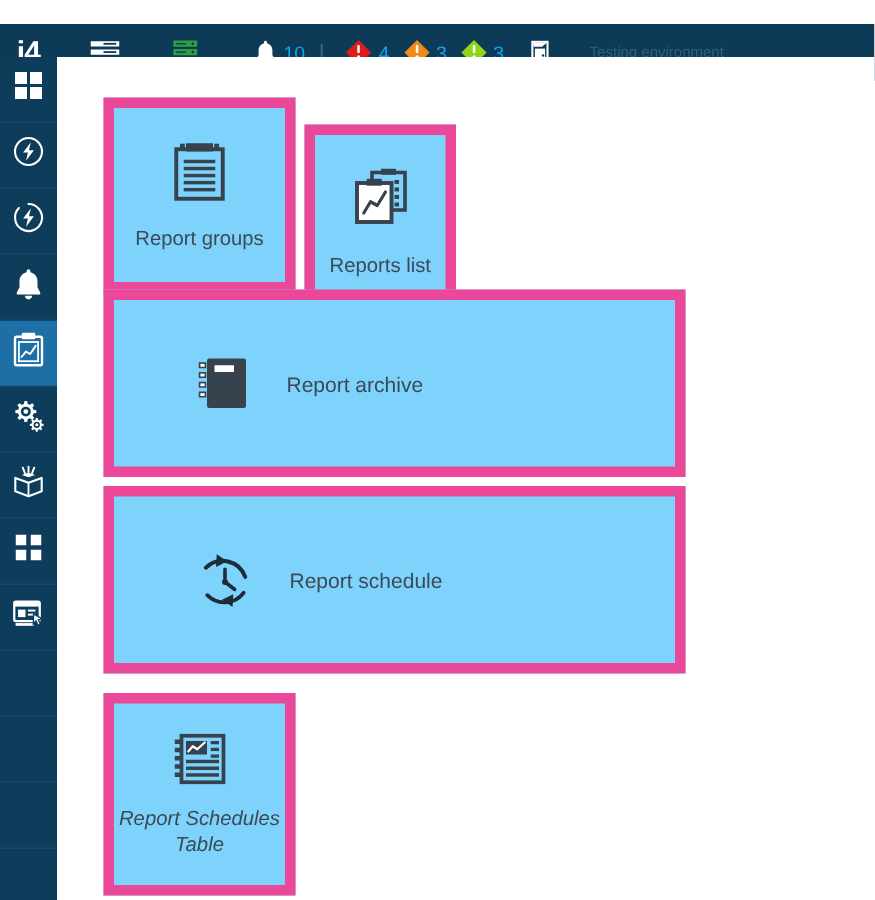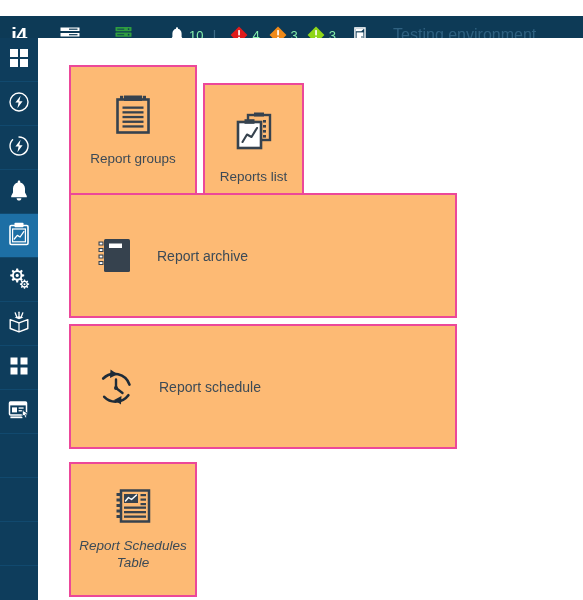--- a/index.html
+++ b/index.html
@@ -21,26 +21,26 @@
     width:38px; height:38px; display:flex; align-items:center; justify-content:center;
     color:#ffffff; font-size:20px; font-weight:bold; letter-spacing:-0.5px;
     font-family:"Liberation Sans", sans-serif;
   }
   .tb-icon {
     height:38px; display:flex; align-items:center; justify-content:center;
     padding:0 10px;
   }
   .tb-sep { color:#3d6b86; font-size:15px; padding:0 7px; }
   .tb-count {
-    color:#86efac; font-size:13px; font-family:"Liberation Sans", sans-serif;
+    color:#0ea5e9; font-size:13px; font-family:"Liberation Sans", sans-serif;
     padding-left:4px; padding-right:2px;
   }
   .tb-alarm { display:flex; align-items:center; padding-left:7px; }
   .env-label {
-    color:#2f6180; font-size:16px; padding-left:14px;
+    color:#2f6180; font-size:10px; padding-left:14px;
     font-family:"Liberation Sans", sans-serif;
   }
 
   
   .sidebar {
     position:absolute; left:0; top:38px; width:38px; height:562px;
     background:#0e3d5c;
   }
   .side-item {
     position:relative; width:38px; height:44px;
@@ -57,24 +57,24 @@
     cursor:pointer;
   }
 
   
   .content {
     position:absolute; left:38px; top:38px; width:545px; height:562px;
     background:#ffffff; overflow:hidden;
   }
 
   .tile {
-    position:absolute; background:#fdba74; border:2px solid #ec4899;
+    position:absolute; background:#7dd3fc; border:7px solid #ec4899;
   }
   .tile-v { display:flex; flex-direction:column; align-items:center; justify-content:center; }
-  .tile-h { display:flex; flex-direction:row; align-items:center; }
+  .tile-h { display:flex; flex-direction:row; align-items:center;padding-left:29px; }
   .tile-label {
     color:#3c4a56; font-size:13.5px; text-align:center; line-height:17px;
     font-family:"Liberation Sans", sans-serif;
   }
   .tile-label-h {
     color:#3c4a56; font-size:14px; text-align:left;
     font-family:"Liberation Sans", sans-serif;
   }
   .tile-ico-v { margin-bottom:14px; display:flex; align-items:center; justify-content:center; }
   .tile-ico-h { margin-left:24px; margin-right:22px; display:flex; align-items:center; justify-content:center; }

